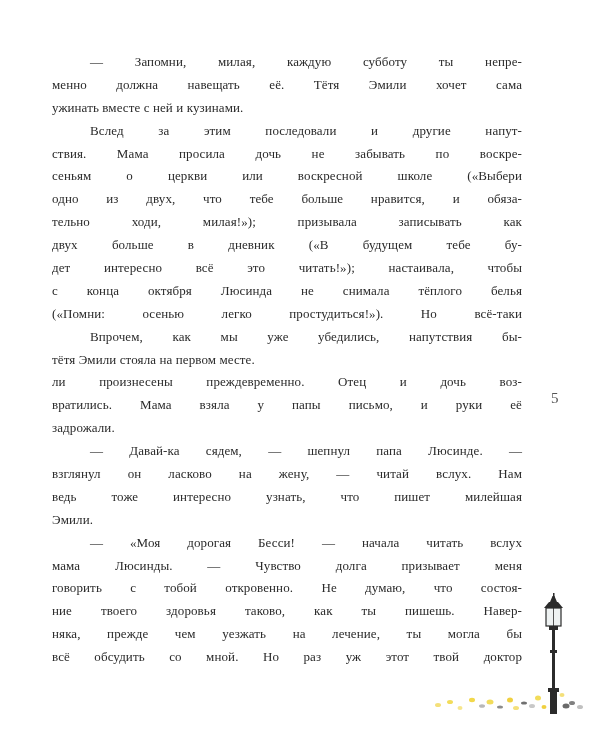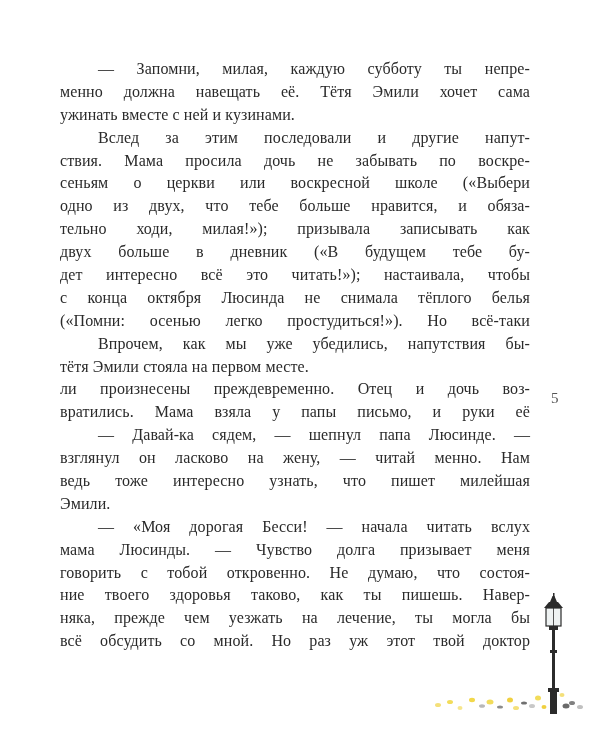--- a/index.html
+++ b/index.html
@@ -3,24 +3,23 @@
 <meta charset="utf-8">
 <style>
   html, body { margin: 0; padding: 0; }
   body {
     width: 600px; height: 750px; background: #ffffff; position: relative; overflow: hidden;
     font-family: "DejaVu Serif", "Liberation Serif", serif;
     color: #2a2a2a;
   }
   .page { position: absolute; left: 0; top: 0; width: 600px; height: 750px; }
   .text-column {
-    position: absolute; left: 52px; top: 58px; width: 470px;
-    font-size: 16px; line-height: 22.9px; letter-spacing: 0.1px;
+    position: absolute; left: 52px; top: 51px; width: 470px;
+    font-size: 13px; line-height: 22.9px; letter-spacing: 0.1px;
     font-family: "Liberation Serif", "DejaVu Serif", serif;
-    margin-left: 8px;
   }
   .line {
     display: block; white-space: nowrap; text-align: justify; text-align-last: justify;
     height: 22.9px;
   }
   .line.last { text-align-last: left; }
   .line.indent { padding-left: 38px; }
   .page-number {
     position: absolute; left: 551px; top: 390px; font-size: 15px; color: #555;
     font-family: "Liberation Serif", serif;
@@ -41,22 +40,23 @@
       <span class="line">одно из двух, что тебе больше нравится, и обяза-</span>
       <span class="line">тельно ходи, милая!»); призывала записывать как</span>
       <span class="line">двух больше в дневник («В будущем тебе бу-</span>
       <span class="line">дет интересно всё это читать!»); настаивала, чтобы</span>
       <span class="line">с конца октября Люсинда не снимала тёплого белья</span>
       <span class="line">(«Помни: осенью легко простудиться!»). Но всё-таки</span>
       <span class="line indent">Впрочем, как мы уже убедились, напутствия бы-</span>
       <span class="line last">тётя Эмили стояла на первом месте.</span>
       <span class="line">ли произнесены преждевременно. Отец и дочь воз-</span>
       <span class="line">вратились. Мама взяла у папы письмо, и руки её</span>
+      <span class="line last">задрожали.</span>
       <span class="line indent">— Давай-ка сядем, — шепнул папа Люсинде. —</span>
-      <span class="line">взглянул он ласково на жену, — читай менно. Нам</span>
+      <span class="line">взглянул он ласково на жену, — читай вслух. Нам</span>
       <span class="line">ведь тоже интересно узнать, что пишет милейшая</span>
       <span class="line last">Эмили.</span>
       <span class="line indent">— «Моя дорогая Бесси! — начала читать вслух</span>
       <span class="line">мама Люсинды. — Чувство долга призывает меня</span>
       <span class="line">говорить с тобой откровенно. Не думаю, что состоя-</span>
       <span class="line">ние твоего здоровья таково, как ты пишешь. Навер-</span>
       <span class="line">няка, прежде чем уезжать на лечение, ты могла бы</span>
       <span class="line">всё обсудить со мной. Но раз уж этот твой доктор</span>
     </div>
 

